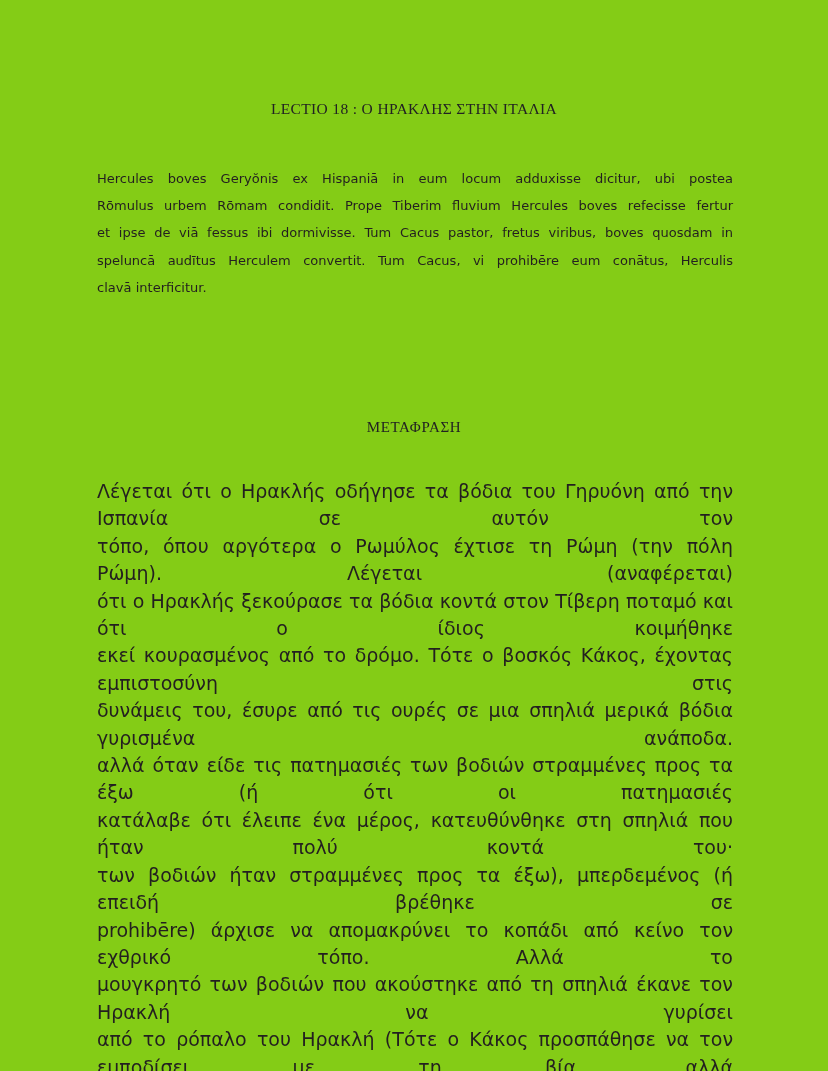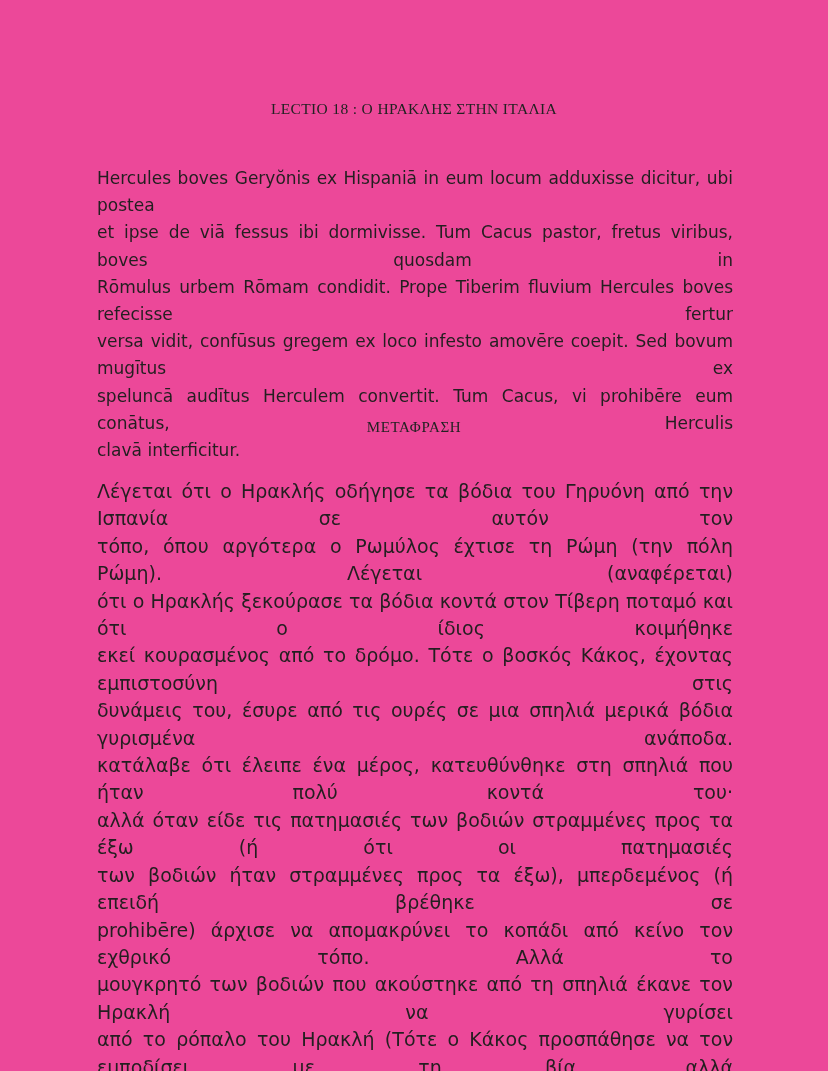--- a/index.html
+++ b/index.html
@@ -11,21 +11,21 @@
 
   body {
     font-family: "DejaVu Sans", sans-serif;
     -webkit-font-smoothing: antialiased;
   }
 
   #page {
     position: relative;
     width: 828px;
     height: 1071px;
-    background: #ec4899;
+    background: #84cc16;
     overflow: hidden;
     margin: 0 auto;
   }
 
   
   .doc-title {
     position: absolute;
     left: 0;
     width: 828px;
     text-align: center;
@@ -60,21 +60,21 @@
     width: 636px;
     text-align: justify;
     text-justify: inter-word;
     color: #231f20;
     hyphens: none;
   }
 
   #latin-paragraph {
     top: 165px;
     font-family: "DejaVu Sans", "Liberation Sans", sans-serif;
-    font-size: 17px;
+    font-size: 13px;
     line-height: 27.2px;
     word-spacing: 0.2px;
   }
 
   #greek-paragraph {
     top: 478px;
     font-family: "DejaVu Sans", "Liberation Sans", sans-serif;
     font-size: 19px;
     line-height: 27.4px;
   }
@@ -96,37 +96,36 @@
 </style>
 </head>
 <body>
 
 <div id="page">
 
   <div class="doc-title" id="title-lectio">LECTIO 18 : Ο ΗΡΑΚΛΗΣ ΣΤΗΝ ΙΤΑΛΙΑ</div>
 
   <div class="body-text" id="latin-paragraph">
       <span class="tline">Hercules boves Geryŏnis ex Hispaniā in eum locum adduxisse dicitur, ubi postea</span>
+      <span class="tline">Rōmulus urbem Rōmam condidit. Prope Tiberim fluvium Hercules boves refecisse fertur</span>
       <span class="tline">et ipse de viā fessus ibi dormivisse. Tum Cacus pastor, fretus viribus, boves quosdam in</span>
-      <span class="tline">Rōmulus urbem Rōmam condidit. Prope Tiberim fluvium Hercules boves refecisse fertur</span>
-      <span class="tline">versa vidit, confūsus gregem ex loco infesto amovēre coepit. Sed bovum mugītus ex</span>
       <span class="tline">speluncā audītus Herculem convertit. Tum Cacus, vi prohibēre eum conātus, Herculis</span>
       <span class="tline last">clavā interficitur.</span>
     </div>
 
   <div class="section-heading" id="heading-metafrasi">ΜΕΤΑΦΡΑΣΗ</div>
 
   <div class="body-text" id="greek-paragraph">
       <span class="tline">Λέγεται ότι ο Ηρακλής οδήγησε τα βόδια του Γηρυόνη από την Ισπανία σε αυτόν τον</span>
       <span class="tline">τόπο, όπου αργότερα ο Ρωμύλος έχτισε τη Ρώμη (την πόλη Ρώμη). Λέγεται (αναφέρεται)</span>
       <span class="tline">ότι ο Ηρακλής ξεκούρασε τα βόδια κοντά στον Τίβερη ποταμό και ότι ο ίδιος κοιμήθηκε</span>
       <span class="tline">εκεί κουρασμένος από το δρόμο. Τότε ο βοσκός Κάκος, έχοντας εμπιστοσύνη στις</span>
       <span class="tline">δυνάμεις του, έσυρε από τις ουρές σε μια σπηλιά μερικά βόδια γυρισμένα ανάποδα.</span>
+      <span class="tline">αλλά όταν είδε τις πατημασιές των βοδιών στραμμένες προς τα έξω (ή ότι οι πατημασιές</span>
       <span class="tline">κατάλαβε ότι έλειπε ένα μέρος, κατευθύνθηκε στη σπηλιά που ήταν πολύ κοντά του·</span>
-      <span class="tline">αλλά όταν είδε τις πατημασιές των βοδιών στραμμένες προς τα έξω (ή ότι οι πατημασιές</span>
       <span class="tline">των βοδιών ήταν στραμμένες προς τα έξω), μπερδεμένος (ή επειδή βρέθηκε σε</span>
       <span class="tline">prohibēre) άρχισε να απομακρύνει το κοπάδι από κείνο τον εχθρικό τόπο. Αλλά το</span>
       <span class="tline">μουγκρητό των βοδιών που ακούστηκε από τη σπηλιά έκανε τον Ηρακλή να γυρίσει</span>
       <span class="tline">από το ρόπαλο του Ηρακλή (Τότε ο Κάκος προσπάθησε να τον εμποδίσει με τη βία, αλλά</span>
       <span class="tline stretched">ο Ηρακλής τον σκότωσε με το ρόπαλό του).</span>
     </div>
 
 </div>
 
 </body></html>

